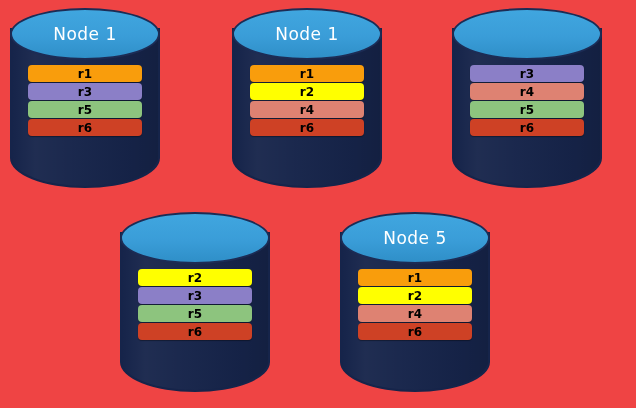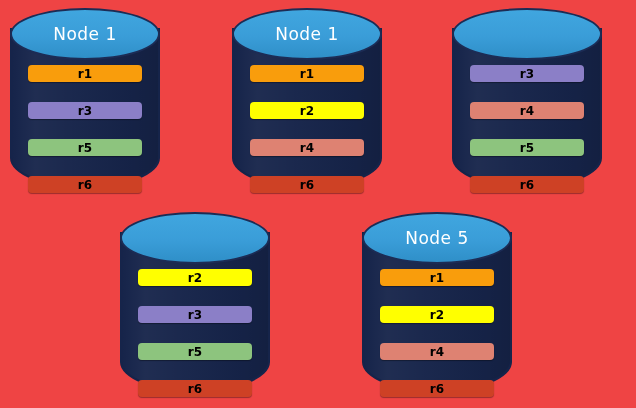--- a/index.html
+++ b/index.html
@@ -93,21 +93,21 @@
 
   
   .records {
     position: absolute;
     left: 0;
     top: 57px;
     width: 150px;
     z-index: 5;
     display: flex;
     flex-direction: column;
-    gap: 20px;
+    gap: 1px;
     padding: 0 18px;
     box-sizing: border-box;
   }
 
   .record {
     height: 17px;
     border-radius: 4px;
     display: flex;
     align-items: center;
     justify-content: center;
@@ -158,21 +158,21 @@
     <div class="node" style="left: 120px; top: 212px;">
       <div class="cyl-body" style="background: rgb(22, 36, 74); border-color: rgb(22, 36, 74);"></div>
       <div class="cyl-top"></div>
       <div class="records">
         <div class="record" style="background: rgb(255, 255, 0); color: rgb(0, 0, 0);">r2</div>
         <div class="record" style="background: rgb(139, 127, 199); color: rgb(0, 0, 0);">r3</div>
         <div class="record" style="background: rgb(141, 196, 126); color: rgb(0, 0, 0);">r5</div>
         <div class="record" style="background: rgb(206, 65, 37); color: rgb(0, 0, 0);">r6</div>
       </div>
     </div>
-    <div class="node" style="left: 340px; top: 212px; margin-left: 22px;">
+    <div class="node" style="left: 340px; top: 212px;">
       <div class="cyl-body" style="background: rgb(22, 36, 74); border-color: rgb(22, 36, 74);"></div>
       <div class="cyl-top"></div>
       <div class="node-title" style="color: rgb(255, 255, 255);">Node  5</div>
       <div class="records">
         <div class="record" style="background: rgb(249, 157, 12); color: rgb(0, 0, 0);">r1</div>
         <div class="record" style="background: rgb(255, 255, 0); color: rgb(0, 0, 0);">r2</div>
         <div class="record" style="background: rgb(222, 130, 114); color: rgb(0, 0, 0);">r4</div>
         <div class="record" style="background: rgb(206, 65, 37); color: rgb(0, 0, 0);">r6</div>
       </div>
     </div>

